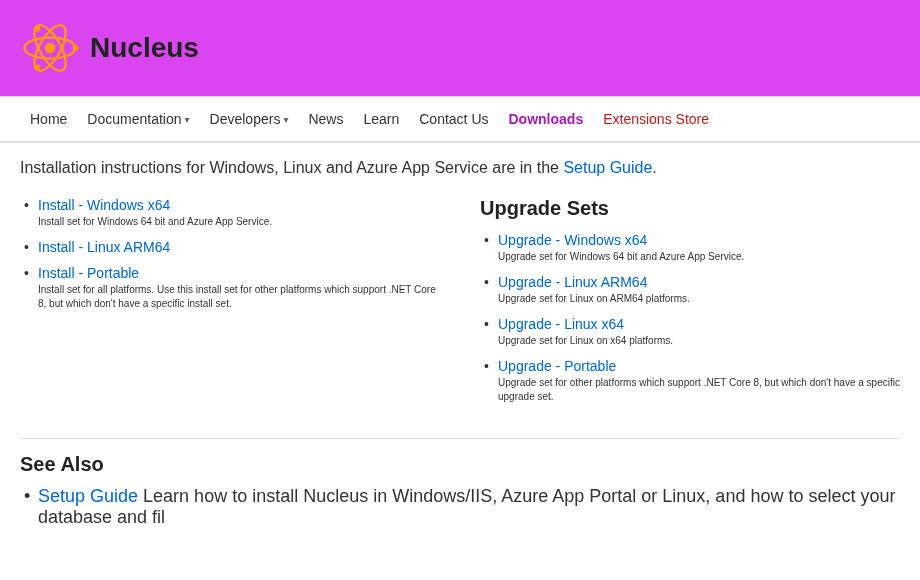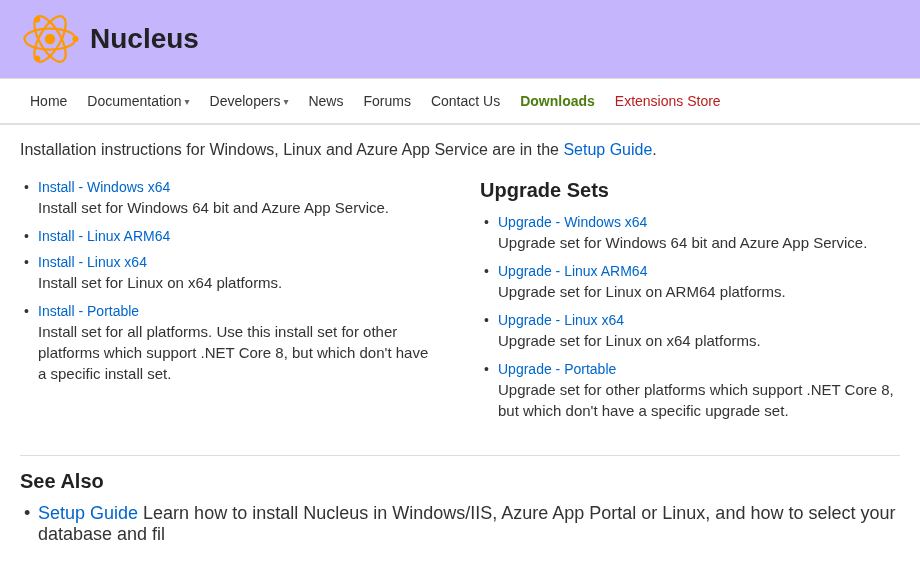--- a/index.html
+++ b/index.html
@@ -2,23 +2,23 @@
 <html><head>
   <meta charset="utf-8">
   <style>
     * { box-sizing: border-box; margin: 0; padding: 0; }
     body { font-family: Arial, sans-serif; font-size: 14px; color: #333; background: #fff; width: 920px; }
 
     
     .site-header {
       display: flex;
       align-items: flex-start;
-      padding: 9px 20px;
+      padding: 18px 20px;
       border-bottom: 1px solid #ddd;
-      background: #c4b5fd;
+      background: #d946ef;
     }
     .logo-area {
       display: flex;
       align-items: center;
       gap: 10px;
       margin-right: 30px;
     }
     .logo-text {
       font-size: 28px;
       font-weight: bold;
@@ -45,21 +45,21 @@
       color: #333;
       cursor: pointer;
       font-size: 14px;
       display: flex;
       align-items: center;
       gap: 3px;
       white-space: nowrap;
     }
     .nav-item.active {
       font-weight: bold;
-      color: #4d7c0f;
+      color: #a21caf;
     }
     .nav-item.accent {
       color: #b91c1c;
       font-weight: normal;
     }
     .nav-dropdown-arrow {
       font-size: 10px;
       color: #666;
     }
 
@@ -109,21 +109,21 @@
       position: absolute;
       left: 4px;
       color: #333;
     }
     .item-list li a {
       color: #0066cc;
       text-decoration: none;
       font-size: 14px;
     }
     .item-desc {
-      font-size: 15px;
+      font-size: 10px;
       color: #333;
       margin-top: 2px;
       line-height: 1.4;
     }
 
     
     .see-also-section {
       margin-top: 10px;
       border-top: 1px solid #ddd;
       padding-top: 14px;
@@ -177,21 +177,21 @@
     </svg>
     <span class="logo-text">Nucleus</span>
   </div>
 </header>
 
 <nav class="site-nav">
   <span class="nav-item">Home</span>
   <span class="nav-item">Documentation <span class="nav-dropdown-arrow">▾</span></span>
   <span class="nav-item">Developers <span class="nav-dropdown-arrow">▾</span></span>
   <span class="nav-item">News</span>
-  <span class="nav-item">Forums</span>
+  <span class="nav-item">Learn</span>
   <span class="nav-item">Contact Us</span>
   <span class="nav-item active">
       <strong>Downloads</strong>
     </span>
   <span class="nav-item accent">Extensions Store</span>
 </nav>
 
 <main class="main-content">
 
   <p class="intro-text">
@@ -202,24 +202,20 @@
   <div class="two-col">
 
     <div class="col">
       <ul class="item-list">
         <li>
           <a href="#">Install - Windows x64</a>
           <div class="item-desc">Install set for Windows 64 bit and Azure App Service.</div>
         </li>
         <li>
           <a href="#">Install - Linux ARM64</a>
-        </li>
-        <li>
-          <a href="#">Install - Linux x64</a>
-          <div class="item-desc">Install set for Linux on x64 platforms.</div>
         </li>
         <li>
           <a href="#">Install - Portable</a>
           <div class="item-desc">Install set for all platforms. Use this install set for other platforms which support .NET Core 8, but which don't have a specific install set.</div>
         </li>
       </ul>
     </div>
 
     <div class="col">
       <h2 class="section-title">Upgrade Sets</h2>

